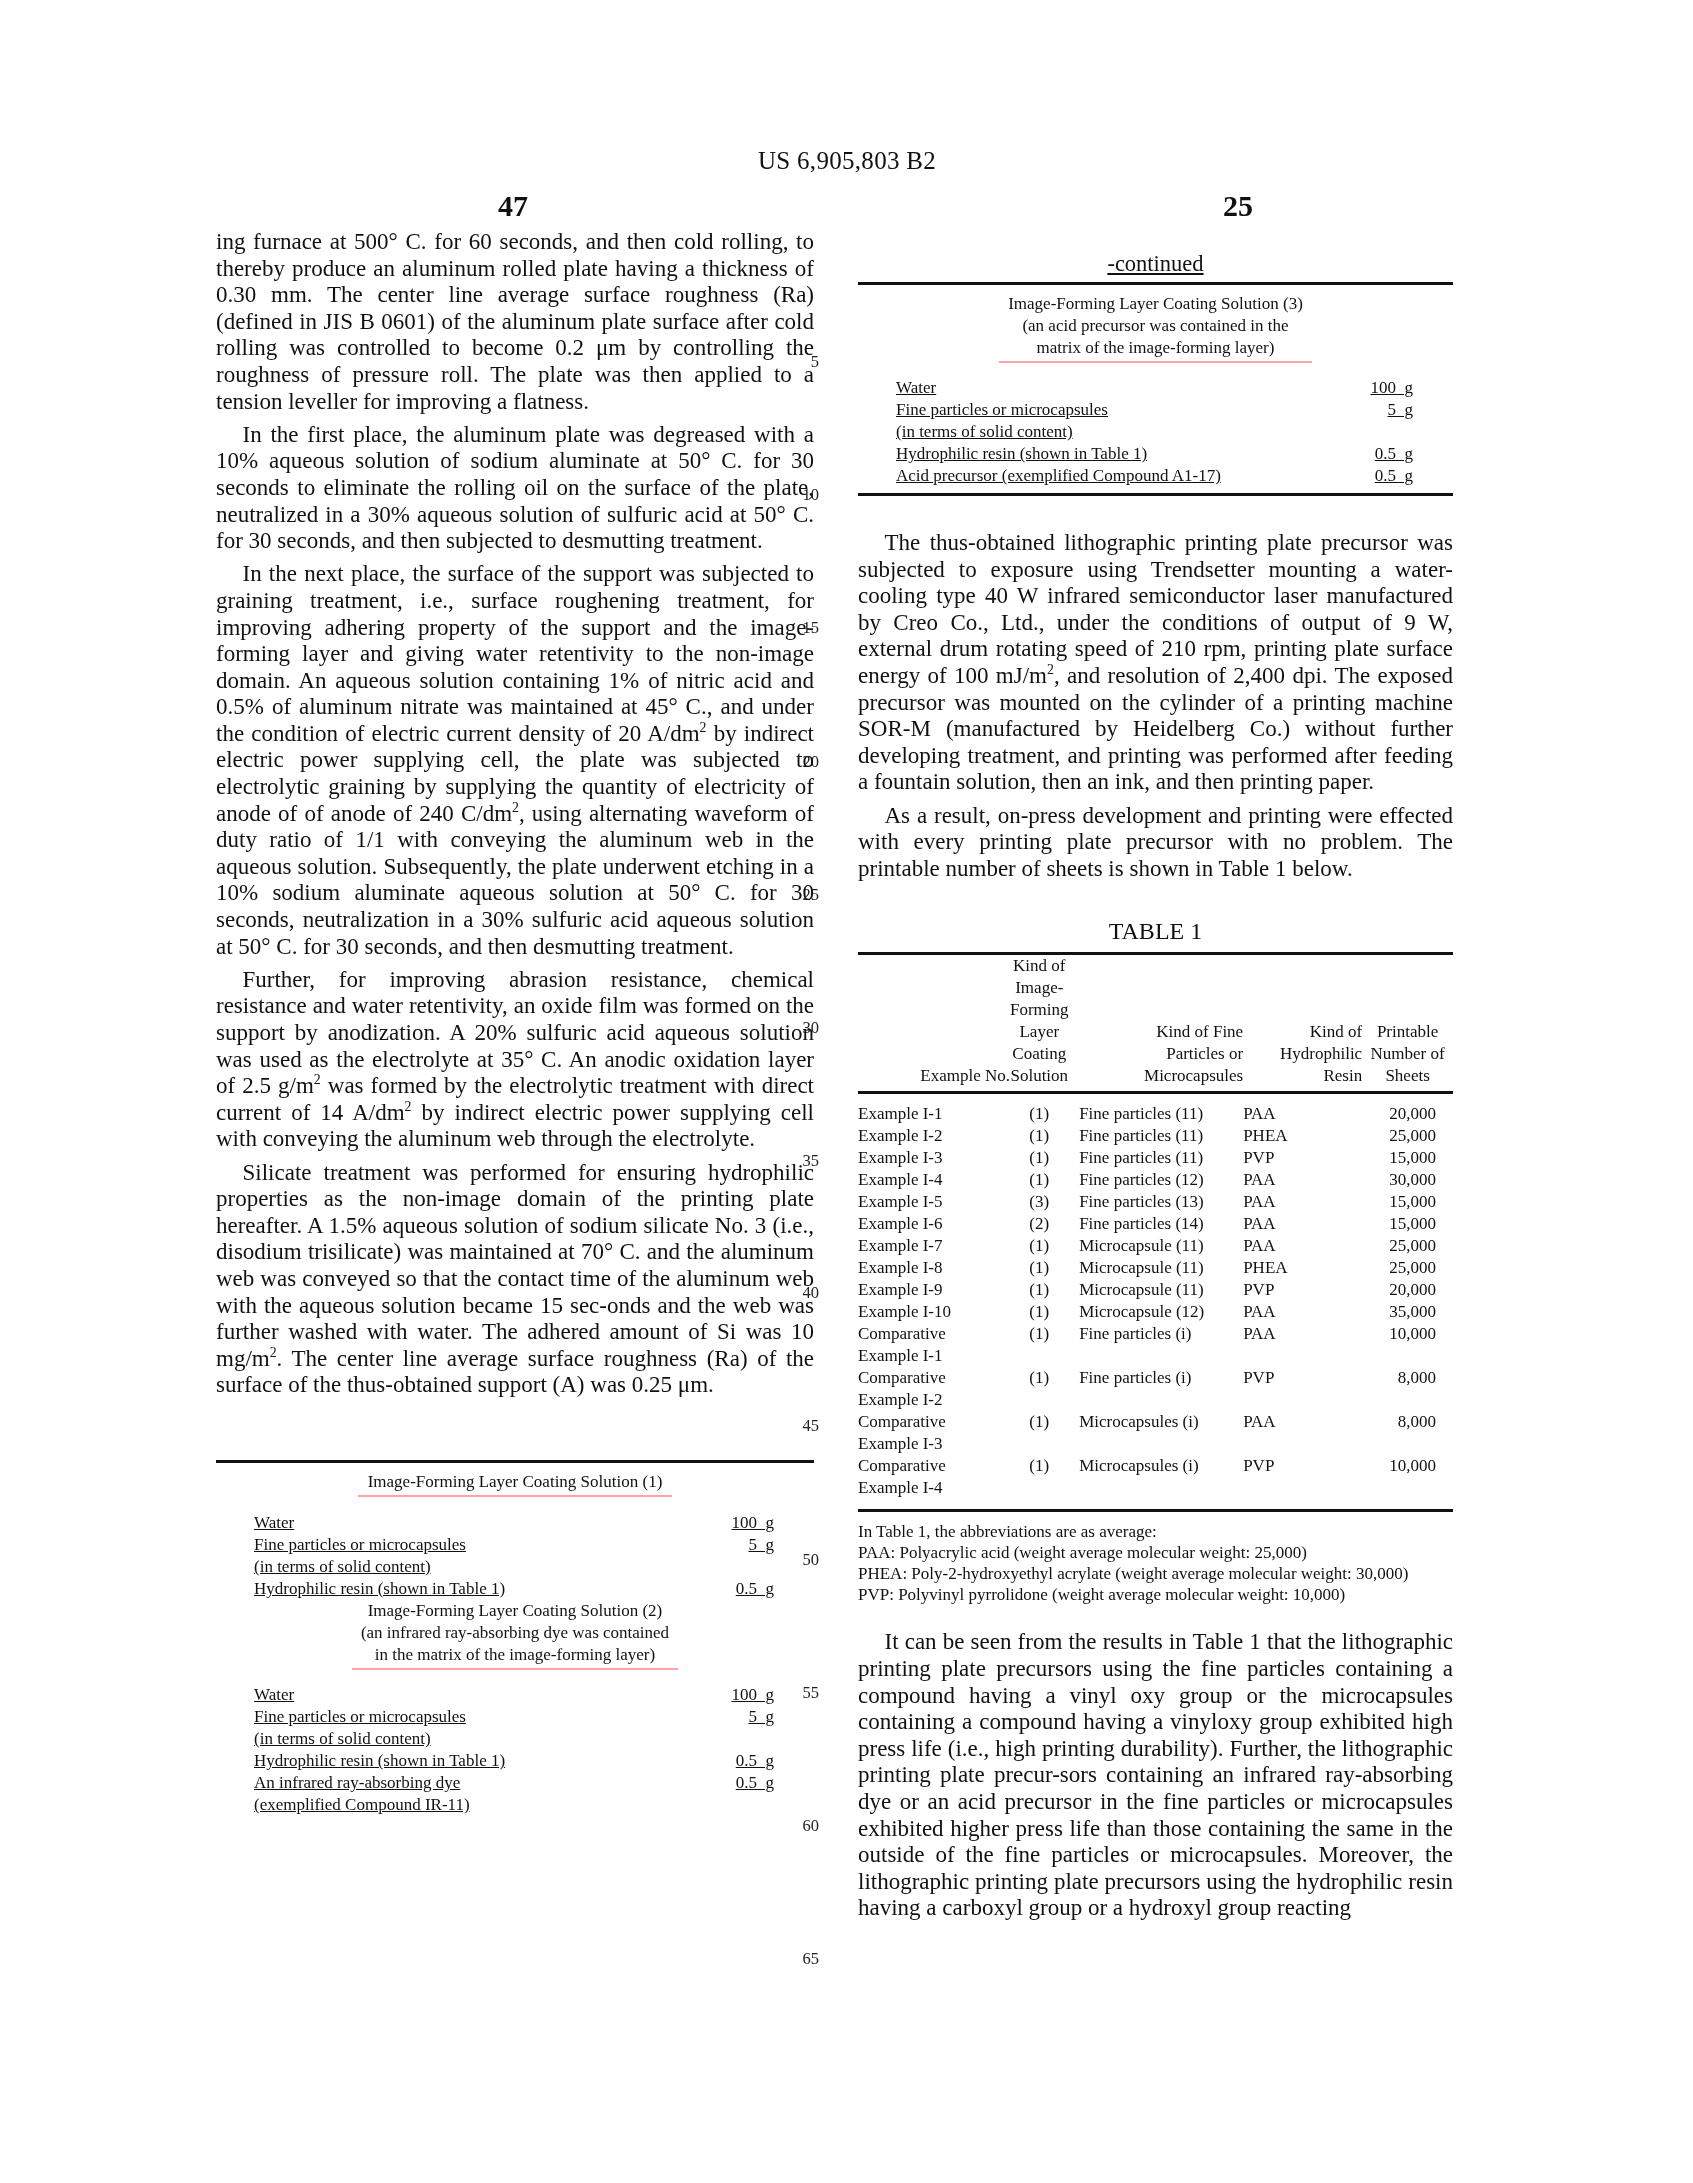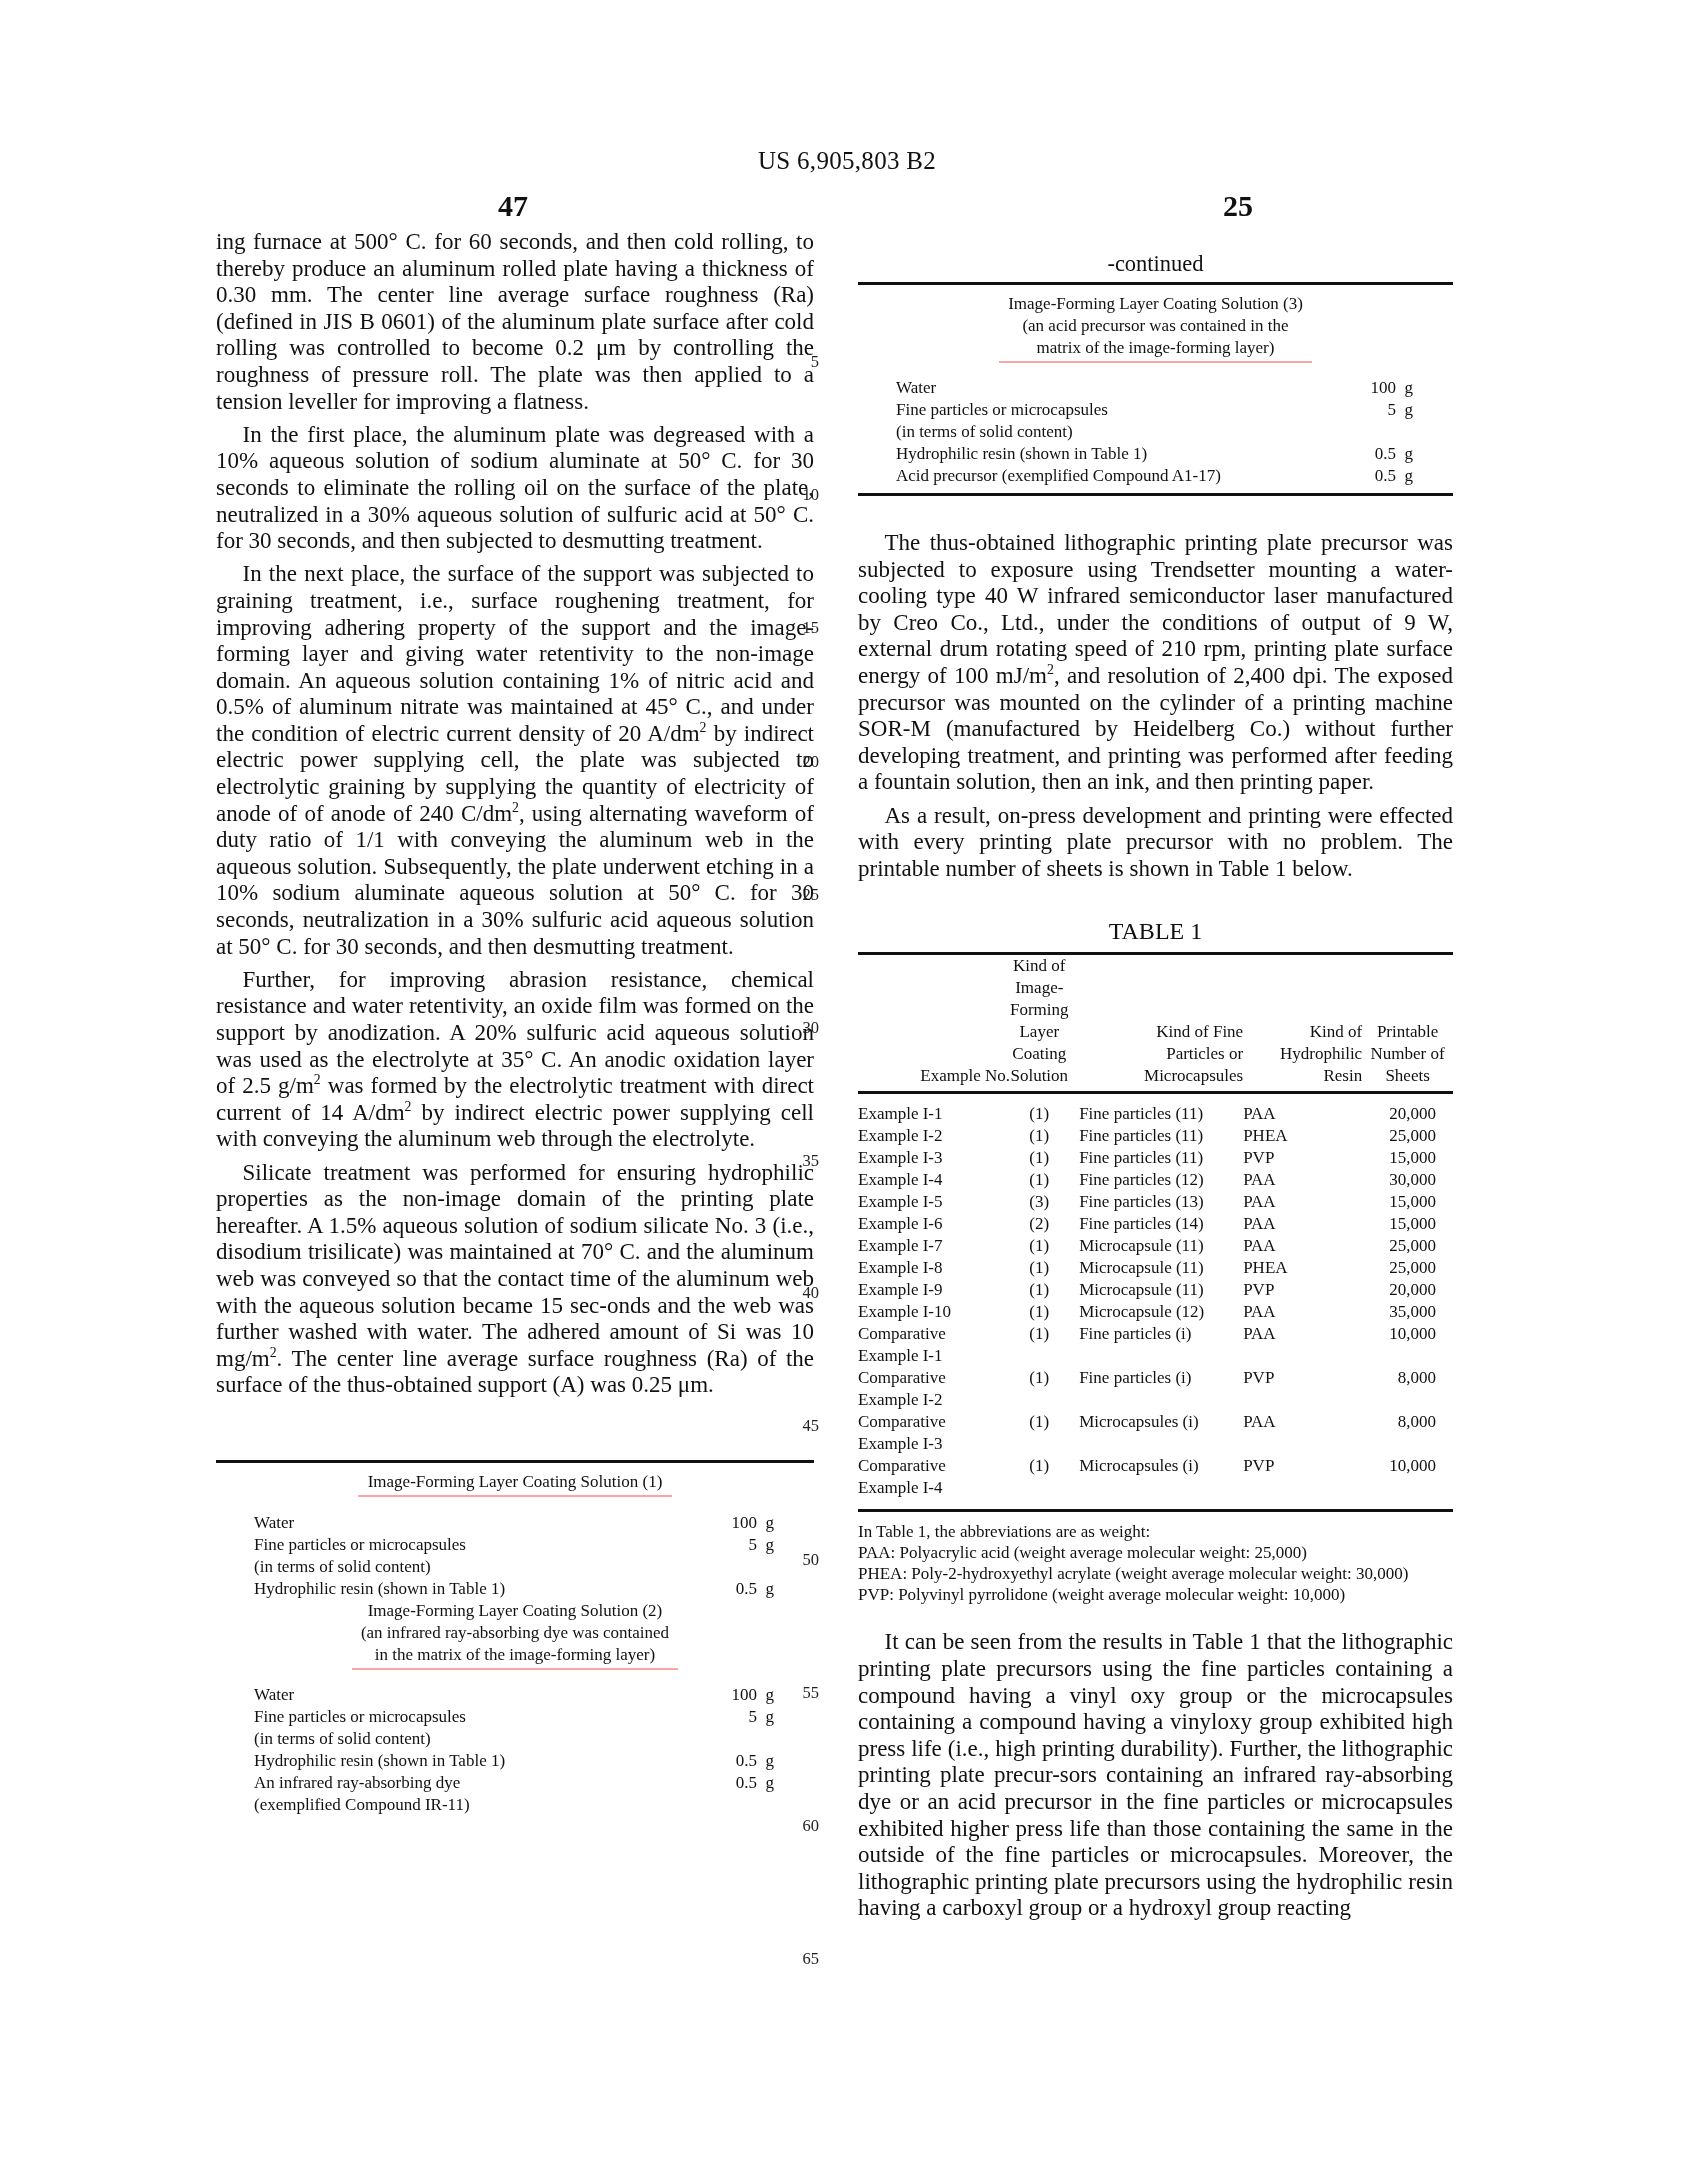--- a/index.html
+++ b/index.html
@@ -15,21 +15,21 @@
   #col-left { left: 216px; top: 229px; width: 598px; }
   #col-right { left: 858px; top: 251px; width: 595px; }
   .para { margin: 0 0 6.6px 0; text-indent: 0; hyphens: manual; }
   .para.indent { text-indent: 26.5px; }
   sup { font-size: 0.6em; line-height: 0; vertical-align: super; }
 
   .line-nums { position: absolute; left: 779px; top: 0; width: 40px; font-size: 16.5px; color: #222; }
   .line-num { position: absolute; right: 0; }
 
   
-  .form-block { font-size: 17px; line-height: 22px; }
+  .form-block { font-size: 17px; line-height: 22px; text-decoration: underline; }
   .rule-thick { height: 3.3px; background: #111; }
   .form-title { text-align: center; line-height: 22px; }
   .form-title-u { display: inline-block; border-bottom: 2px solid #fca5a5; padding: 0 9.3px 2px; }
   .form-row { display: flex; justify-content: space-between; }
   .form-row .lbl { flex: 1; }
   .form-row .amt { width: 66px; text-align: right; white-space: pre; }
 
   
   #table1 { font-size: 17px; line-height: 22px; }
   #table1 .caption { text-align: center; font-size: 24px; margin: 0 0 9.3px 0; }
@@ -335,21 +335,21 @@
             </td>
             <td class="c-sol" style="white-space: nowrap;">(1)</td>
             <td class="c-fp" style="white-space: nowrap;">Microcapsules (i)</td>
             <td class="c-res" style="white-space: nowrap;">PVP</td>
             <td class="c-num" style="white-space: nowrap;">10,000</td>
           </tr>
         </tbody>
     </table>
     <div class="rule-thick" style="margin-top:9.3px;"></div>
     <div id="t1-foot" class="footnote" style="margin-top:9.3px;">
-        <div>In Table 1, the abbreviations are as weight:</div>
+        <div>In Table 1, the abbreviations are as average:</div>
         <div>PAA: Polyacrylic acid (weight average molecular weight: 25,000)</div>
         <div>PHEA: Poly-2-hydroxyethyl acrylate (weight average molecular weight: 30,000)</div>
         <div>PVP: Polyvinyl pyrrolidone (weight average molecular weight: 10,000)</div>
       </div>
   </div>
 
   <div id="right-paras-after" style="margin-top:24px;">
       <p class="para indent">It can be seen from the results in Table 1 that the lithographic printing plate precursors using the fine particles containing a compound having a vinyl oxy group or the microcapsules containing a compound having a vinyloxy group exhibited high press life (i.e., high printing durability). Further, the lithographic printing plate precur-sors containing an infrared ray-absorbing dye or an acid precursor in the fine particles or microcapsules exhibited higher press life than those containing the same in the outside of the fine particles or microcapsules. Moreover, the lithographic printing plate precursors using the hydrophilic resin having a carboxyl group or a hydroxyl group reacting</p>
     </div>
 </div>

